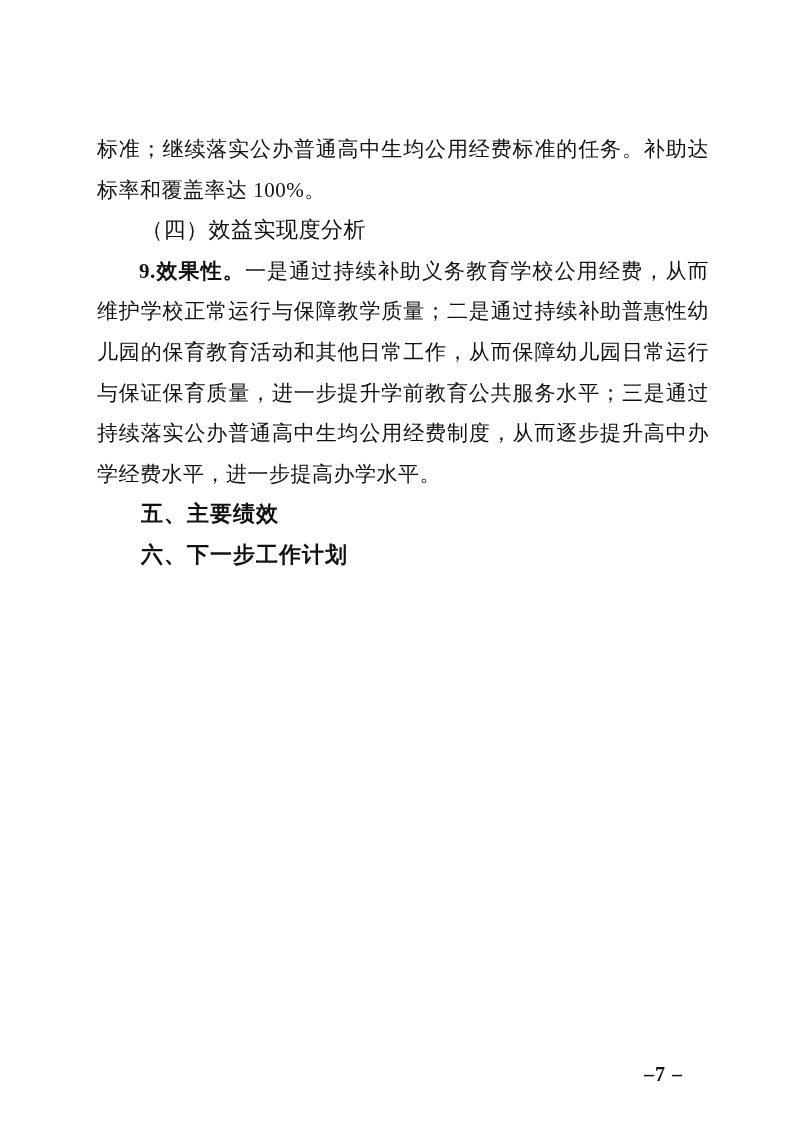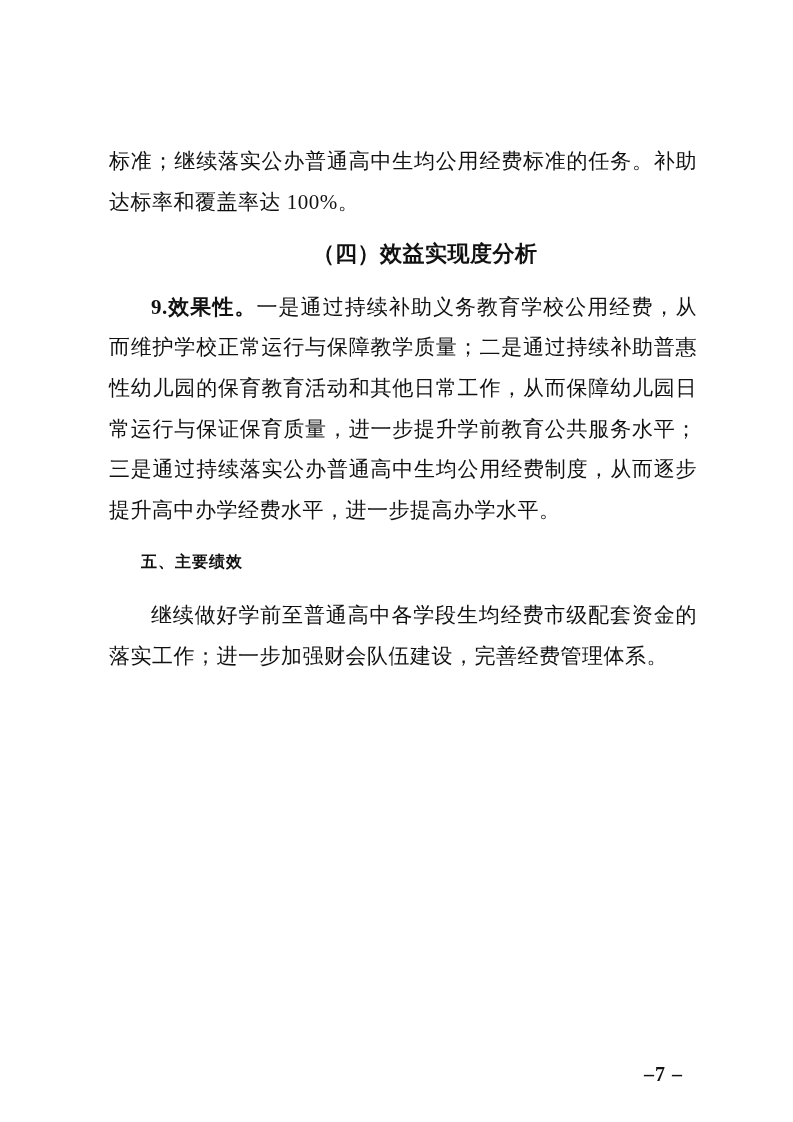--- a/index.html
+++ b/index.html
@@ -12,41 +12,41 @@
     font-family: "Liberation Serif", serif;
     color: #111111;
   }
   .content {
     position: absolute;
     left: 97px;
     top: 129px;
     width: 612px;
   }
   .content p, .content h2, .content h3 {
-    margin: 12px;
+    margin: 0;
     padding: 0;
     font-size: 21px;
     line-height: 40.6px;
     text-align: justify;
     text-justify: inter-ideograph;
     font-weight: normal;
     letter-spacing: 0.5px;
   }
   .indent { text-indent: 2em; }
   .lead { font-weight: bold; }
   h2.kai-heading {
-    font-weight: bold;
+    font-weight: normal;
     font-size: 22px;
     text-indent: 2em;
-    text-align: center;
+    text-align: left;
     font-family: "Liberation Serif", serif;
   }
   h3.hei-heading {
     font-weight: bold;
-    font-size: 16px;
+    font-size: 22px;
     text-indent: 2em;
     text-align: left;
     font-family: "Liberation Sans", sans-serif;
     letter-spacing: 1px;
   }
   .footer {
     position: absolute;
     left: 644px;
     top: 1063px;
     font-size: 20px;
@@ -65,19 +65,19 @@
     <p>标准；继续落实公办普通高中生均公用经费标准的任务。补助达标率和覆盖率达 100%。</p>
 
     <h2 class="kai-heading">（四）效益实现度分析</h2>
 
     <p class="indent"><span class="lead">9.效果性。</span><span>一是通过持续补助义务教育学校公用经费，从而维护学校正常运行与保障教学质量；二是通过持续补助普惠性幼儿园的保育教育活动和其他日常工作，从而保障幼儿园日常运行与保证保育质量，进一步提升学前教育公共服务水平；三是通过持续落实公办普通高中生均公用经费制度，从而逐步提升高中办学经费水平，进一步提高办学水平。</span></p>
 
 
     <h3 class="hei-heading">五、主要绩效</h3>
 
 
+    <h3 class="hei-heading">六、下一步工作计划</h3>
 
-    <p class="indent">继续做好学前至普通高中各学段生均经费市级配套资金的落实工作；进一步加强财会队伍建设，完善经费管理体系。</p>
 
   </div>
 
   <div class="footer">–7 –</div>
 </div>
 
 </body></html>

